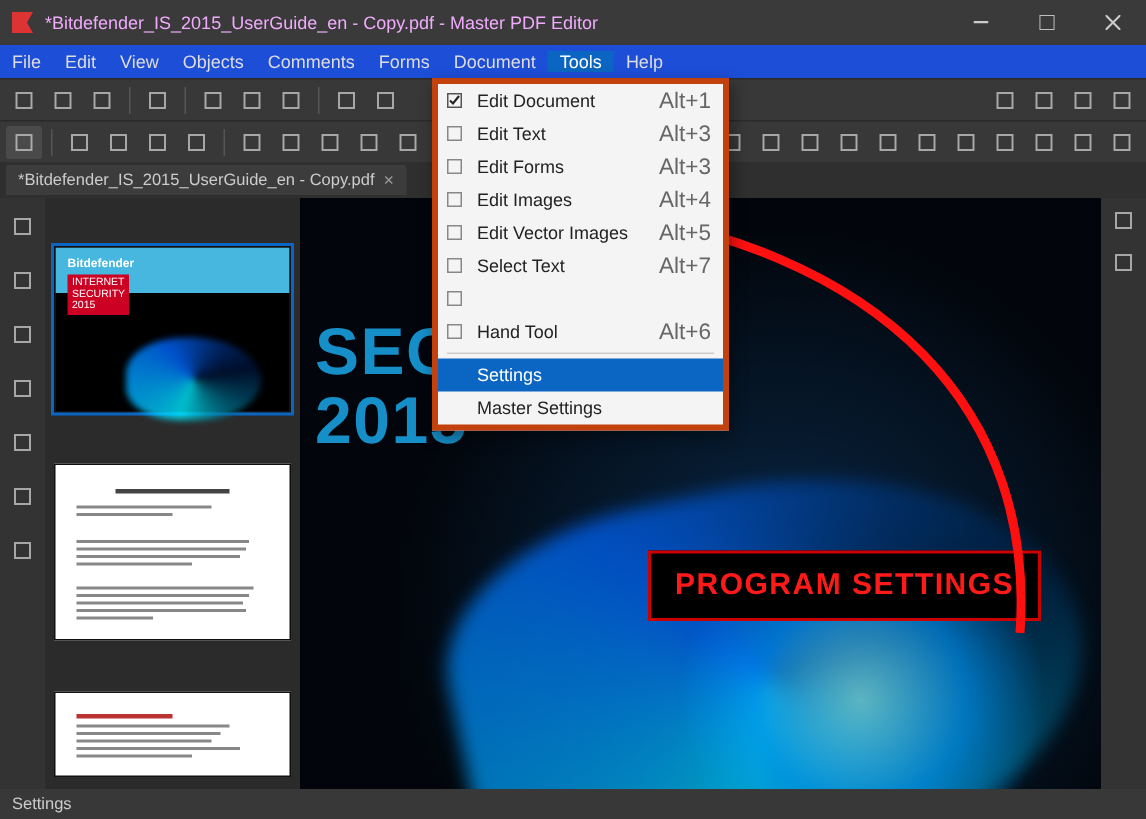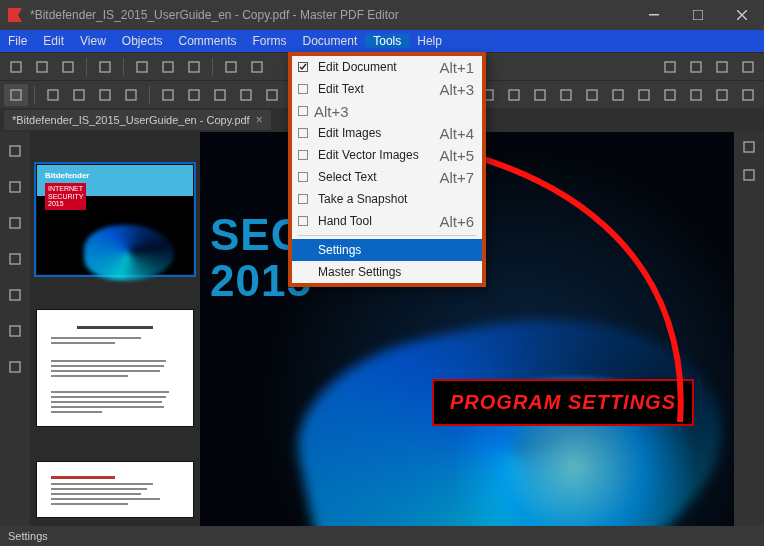--- a/index.html
+++ b/index.html
@@ -1,19 +1,19 @@
 <!DOCTYPE html>
 <html><head>
 <meta charset="utf-8">
 <style>
 * { margin: 0; padding: 0; box-sizing: border-box; font-family: "Segoe UI", Arial, sans-serif; }
 body { background: #2b2b2b; width: 764px; height: 546px; overflow: hidden; position: relative; }
 
 
-.titlebar { height: 30px; background: #3a3a3a; display: flex; align-items: center; color: #a3a3a3; font-size: 12px; }
+.titlebar { height: 30px; background: #3a3a3a; display: flex; align-items: center; color: #f0abfc; font-size: 12px; }
 .titlebar .app-icon { width: 18px; height: 18px; margin: 0 6px; }
 .titlebar .title { flex: 1; }
 .titlebar .win-btn { width: 44px; height: 30px; display: flex; align-items: center; justify-content: center; color: #ccc; }
 
 
 .menubar { height: 22px; background: #1d4ed8; display: flex; align-items: center; font-size: 12px; color: #ddd; }
 .menubar .menu-item { padding: 0 8px; display: flex; align-items: center; cursor: default; }
 .menubar .menu-item.active { background: #0a66c2; color: #fff; }
 
 
@@ -59,21 +59,21 @@
 
 .thumb-cover { background: linear-gradient(#48b7e0 0 28%, #000 28% 100%); }
 .thumb-cover .tc-label{ position:absolute; top:6px; left:8px; color:#fff; font-size:8px; font-weight:700;}
 .thumb-cover .tc-box{ position:absolute; top:18px; left:8px; color:#fff; font-size:7px; line-height:1.1; background:#c02; padding:2px 3px;}
 .thumb-cover .tc-sw{ position:absolute; left:30%; top:55%; width:90px; height:55px; background: conic-gradient(from 200deg, #0ef, #06f, #013, #0ef); filter: blur(2px); opacity:.8; border-radius:50% 60% 55% 45%; }
 .thumb-doc { padding: 10px 14px; font-size:5px; color:#333; line-height:1.4; }
 .thumb-doc .line{ height:2px; background:#888; margin:3px 0; }
 .thumb-doc .title{ height:3px; background:#444; margin:6px auto 8px; width:60%;}
 
 
-.anno-box { position:absolute; right:40px; bottom:100px; background:#000; border:2px solid #c00; padding:10px 16px; color:#ff1a1a; font-weight:900; font-size:20px; letter-spacing:1px; z-index:40; font-family: Arial, sans-serif; font-style: italic; }
+.anno-box { position:absolute; right:40px; bottom:112px; background:#000; border:2px solid #c00; padding:10px 16px; color:#ff1a1a; font-weight:900; font-size:20px; letter-spacing:1px; z-index:40; font-family: Arial, sans-serif; }
 .arrow { position:absolute; z-index:45; pointer-events:none; }
 
 svg { display:block; }
 </style>
 </head>
 <body>
 
 <div class="titlebar">
   <div class="app-icon">
     <svg viewBox="0 0 18 18">
@@ -432,20 +432,21 @@
       </span>
       <span class="dd-label">Edit Text</span>
       <span class="dd-accel">Alt+3</span>
     </div>
     <div class="dd-item">
       <span class="dd-check">
         <svg width="10" height="10">
           <rect x="0.5" y="0.5" width="9" height="9" fill="none" stroke="#888"></rect>
         </svg>
       </span>
+      <span class="dd-label">Edit Forms</span>
       <span class="dd-accel">Alt+3</span>
     </div>
     <div class="dd-item">
       <span class="dd-check">
         <svg width="10" height="10">
           <rect x="0.5" y="0.5" width="9" height="9" fill="none" stroke="#888"></rect>
         </svg>
       </span>
       <span class="dd-label">Edit Images</span>
       <span class="dd-accel">Alt+4</span>
@@ -467,21 +468,20 @@
       </span>
       <span class="dd-label">Select Text</span>
       <span class="dd-accel">Alt+7</span>
     </div>
     <div class="dd-item">
       <span class="dd-check">
         <svg width="10" height="10">
           <rect x="0.5" y="0.5" width="9" height="9" fill="none" stroke="#888"></rect>
         </svg>
       </span>
-      <span class="dd-label">Take a Snapshot</span>
       <span class="dd-accel"></span>
     </div>
     <div class="dd-item">
       <span class="dd-check">
         <svg width="10" height="10">
           <rect x="0.5" y="0.5" width="9" height="9" fill="none" stroke="#888"></rect>
         </svg>
       </span>
       <span class="dd-label">Hand Tool</span>
       <span class="dd-accel">Alt+6</span>

